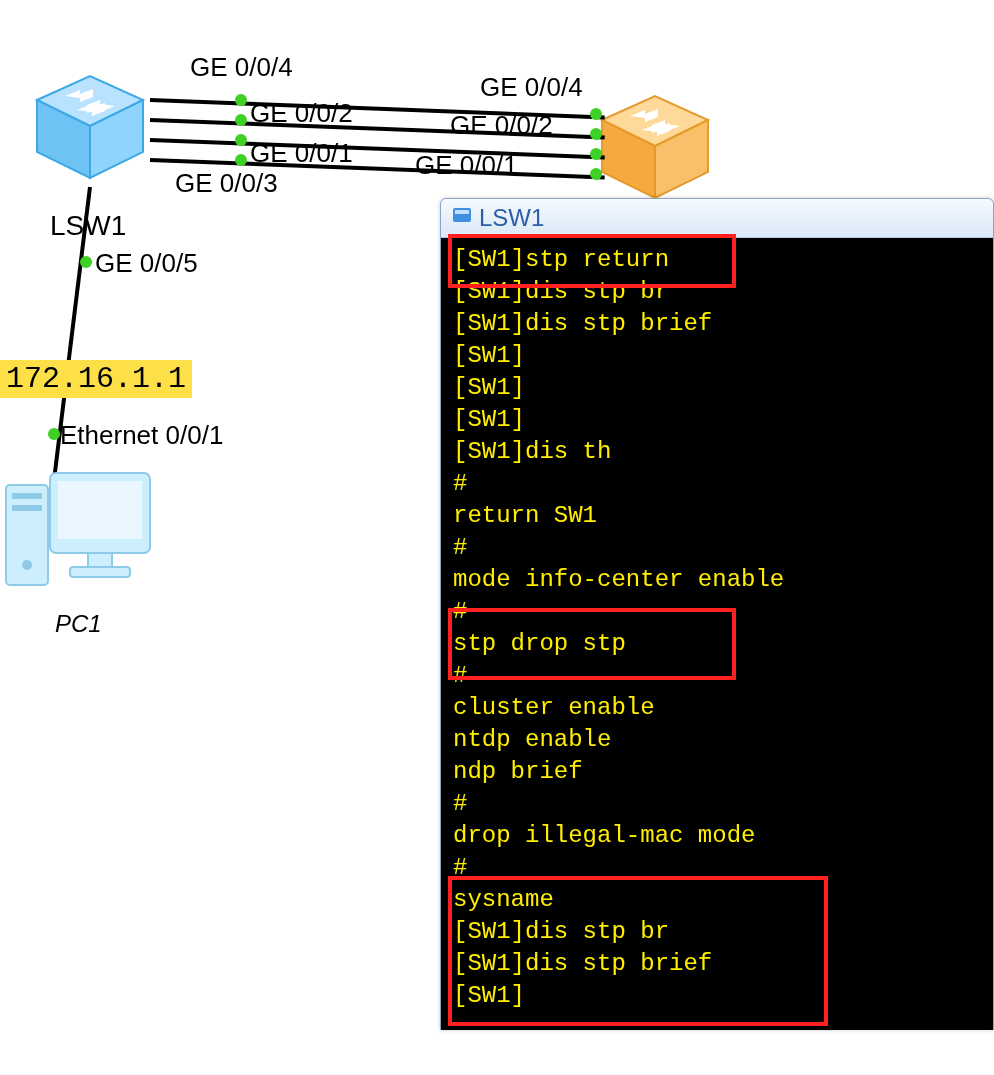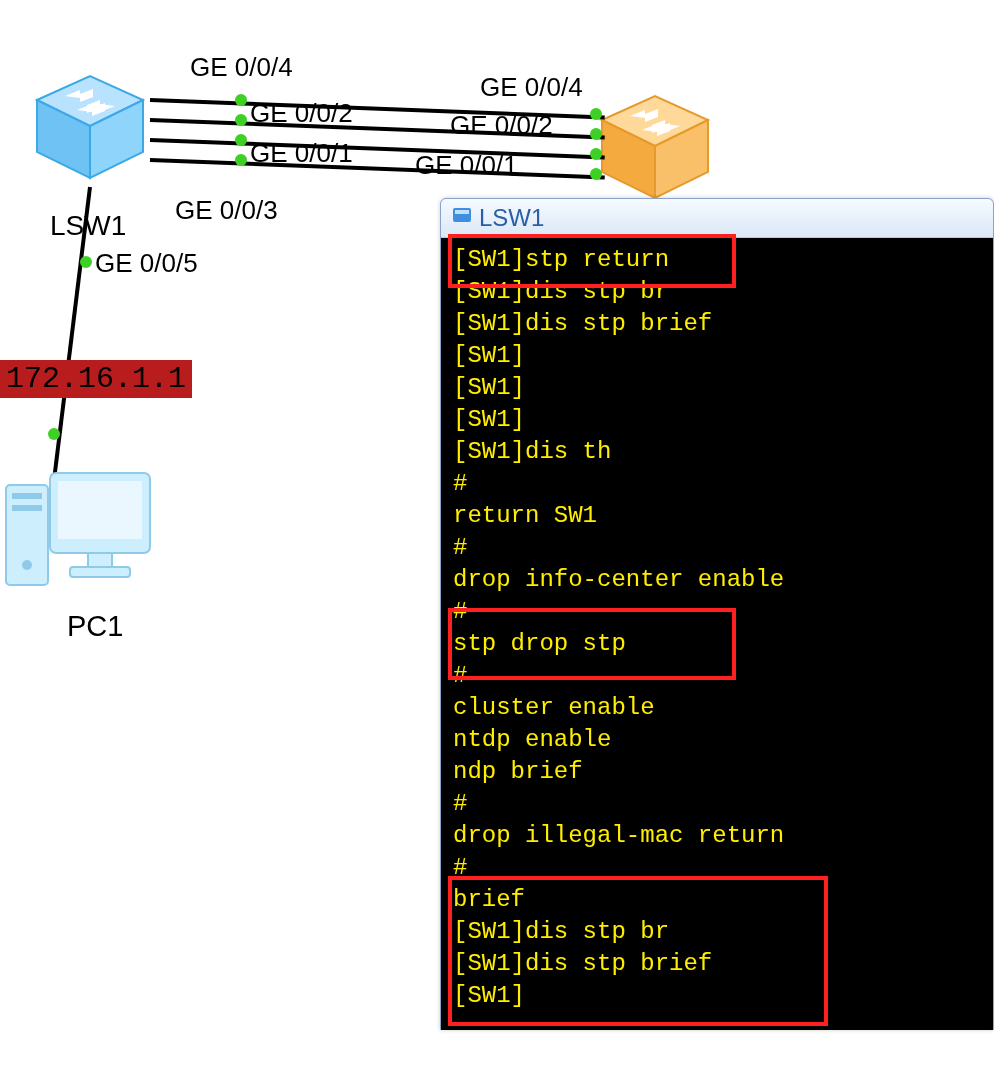--- a/index.html
+++ b/index.html
@@ -17,21 +17,21 @@
     height: 1075px;
   }
   .label {
     position: absolute;
     font-size: 26px;
     color: #000;
     white-space: nowrap;
   }
   .ip-label {
     position: absolute;
-    background: #b91c1c;
+    background: #fde047;
     color: #000;
     font-family: "Consolas","Courier New",monospace;
     font-size: 30px;
     padding: 2px 6px;
   }
   .link-dot {
     position: absolute;
     width: 12px;
     height: 12px;
     border-radius: 50%;
@@ -140,25 +140,26 @@
 
   <div class="link-dot" style="left:80px; top:256px;"></div>
   <div class="link-dot" style="left:48px; top:428px;"></div>
 
   <div class="label" style="left:190px; top:52px;">GE 0/0/4</div>
   <div class="label" style="left:480px; top:72px;">GE 0/0/4</div>
   <div class="label" style="left:250px; top:98px;">GE 0/0/2</div>
   <div class="label" style="left:450px; top:110px;">GE 0/0/2</div>
   <div class="label" style="left:250px; top:138px;">GE 0/0/1</div>
   <div class="label" style="left:415px; top:150px;">GE 0/0/1</div>
-  <div class="label" style="left:175px; top:168px;margin-top:27px;">GE 0/0/3</div>
+  <div class="label" style="left:175px; top:168px;">GE 0/0/3</div>
   <div class="label" style="left:95px;  top:248px;">GE 0/0/5</div>
+  <div class="label" style="left:60px;  top:420px;">Ethernet 0/0/1</div>
 
   <div class="label" style="left:50px; top:210px; font-size:28px;">LSW1</div>
-  <div class="label" style="left:67px; top:610px; font-size:29px;">PC1</div>
+  <div class="label" style="left:55px; top:610px; font-size:24px;font-style:italic;">PC1</div>
 
   <div class="ip-label" style="left:0px; top:360px;">172.16.1.1</div>
 
   <div class="device-pc" style="left:0px; top:455px;">
     <svg width="160" height="150" viewBox="0 0 160 150">
 
       <rect x="6" y="30" width="42" height="100" rx="4" fill="#cdeefd" stroke="#8fcae8" stroke-width="2"></rect>
       <rect x="12" y="38" width="30" height="6" fill="#8fcae8"></rect>
       <rect x="12" y="50" width="30" height="6" fill="#8fcae8"></rect>
       <circle cx="27" cy="110" r="5" fill="#8fcae8"></circle>
@@ -183,31 +184,31 @@
     <div class="term-body"><span>[SW1]stp return</span>
 <span>[SW1]dis stp br</span>
 <span>[SW1]dis stp brief</span>
 <span>[SW1]</span>
 <span>[SW1]</span>
 <span>[SW1]</span>
 <span>[SW1]dis th</span>
 <span>#</span>
 <span>return SW1</span>
 <span>#</span>
-<span>drop info-center enable</span>
+<span>mode info-center enable</span>
 <span>#</span>
 <span>stp drop stp</span>
 <span>#</span>
 <span>cluster enable</span>
 <span>ntdp enable</span>
 <span>ndp brief</span>
 <span>#</span>
-<span>drop illegal-mac return</span>
-<span>#</span>
-<span>brief</span>
+<span>drop illegal-mac mode</span>
+<span>#</span>
+<span>sysname</span>
 <span>[SW1]dis stp br</span>
 <span>[SW1]dis stp brief</span>
 <span>[SW1]</span></div>
   </div>
 
   <div class="hlbox" style="left:448px; top:234px; width:280px; height:46px;"></div>
   <div class="hlbox" style="left:448px; top:608px; width:280px; height:64px;"></div>
   <div class="hlbox" style="left:448px; top:876px; width:372px; height:142px;"></div>
 
 </div>

